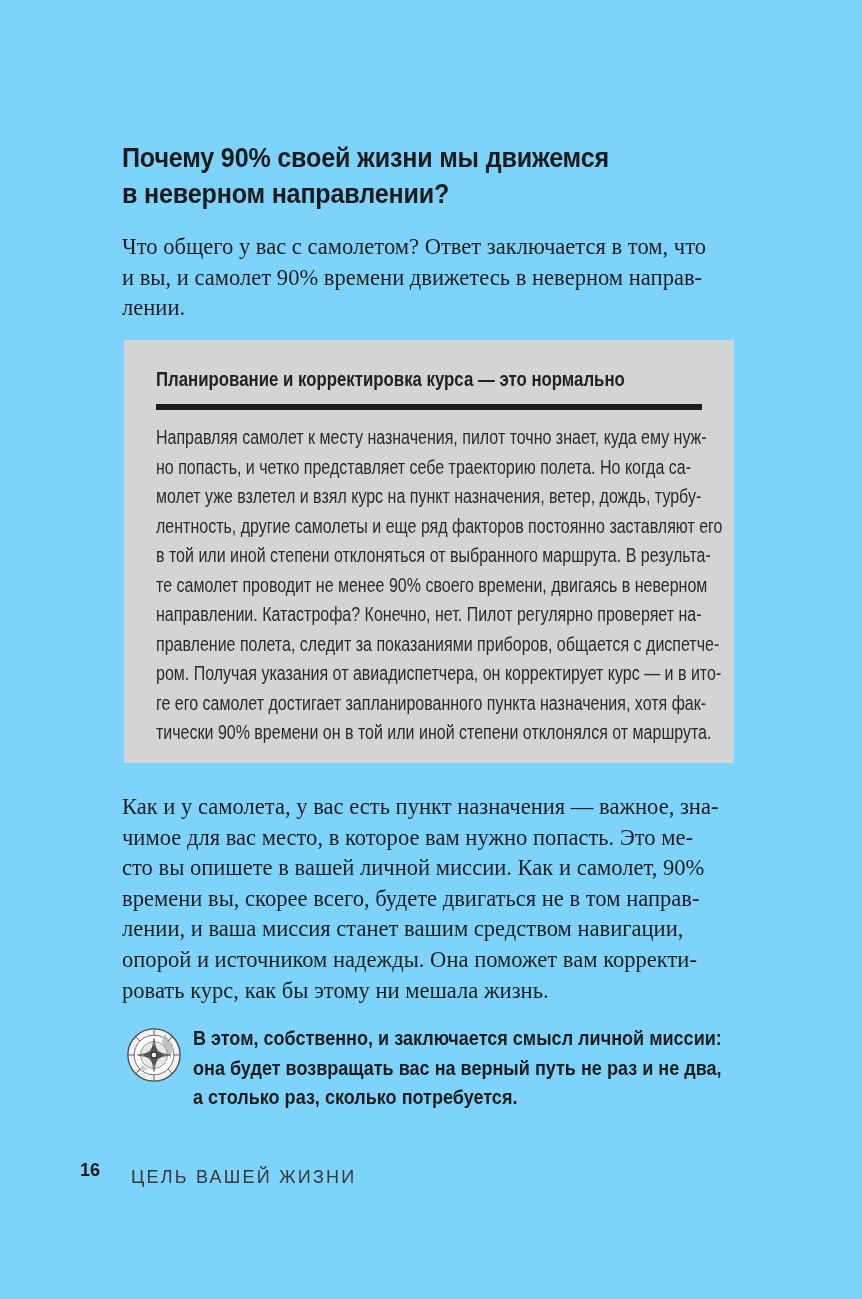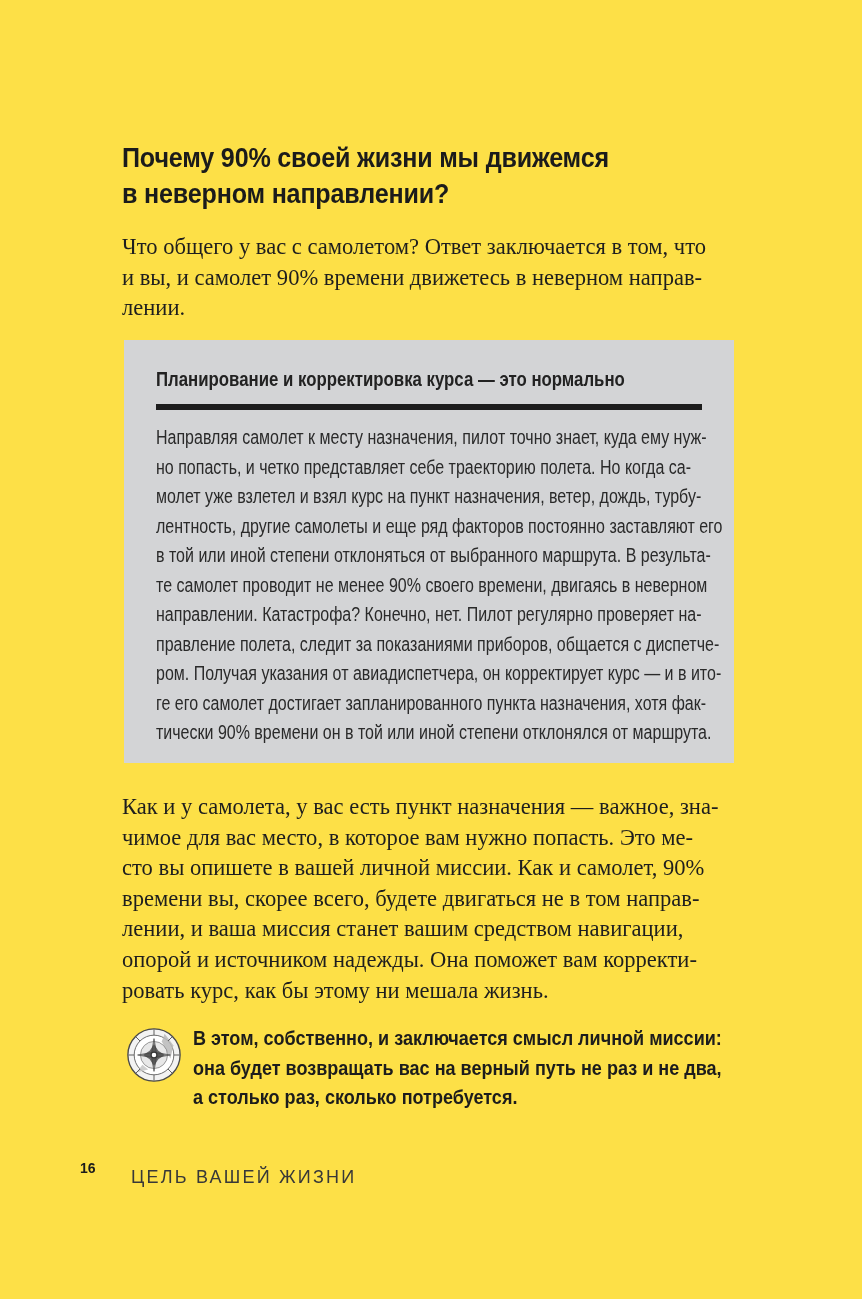--- a/index.html
+++ b/index.html
@@ -1,19 +1,19 @@
 <!DOCTYPE html>
 <html><head>
 <meta charset="utf-8">
 <style>
   html,body { margin:0; padding:0; background:#ffffff; }
   .page {
     position:relative;
     width:862px; height:1299px;
-    background:#fde047;
+    background:#7dd3fc;
     font-family:"Liberation Sans", sans-serif;
     overflow:hidden;
   }
   .section-heading {
     position:absolute; left:122px; top:140px;
     font-weight:bold; font-size:27px; line-height:36px;
     color:#1b1b1b; white-space:pre;
     letter-spacing:-0.2px;
     transform:scaleX(0.93); transform-origin:left top;
   }
@@ -55,21 +55,21 @@
     font-weight:bold; font-size:20.5px; line-height:29.5px;
     color:#1c1c1c; white-space:pre;
     transform:scaleX(0.88); transform-origin:left top;
   }
   .compass {
     position:absolute; left:125px; top:1026px;
     width:58px; height:58px;
   }
   .footer-number {
     position:absolute; left:80px; top:1160px;
-    font-weight:bold; font-size:14px; color:#1b1b1b;
+    font-weight:bold; font-size:18px; color:#1b1b1b;
   }
   .footer-title {
     position:absolute; left:131px; top:1167px;
     font-size:18px; letter-spacing:2.2px;
     color:#383838;
   }
 </style>
 </head>
 <body>
 

